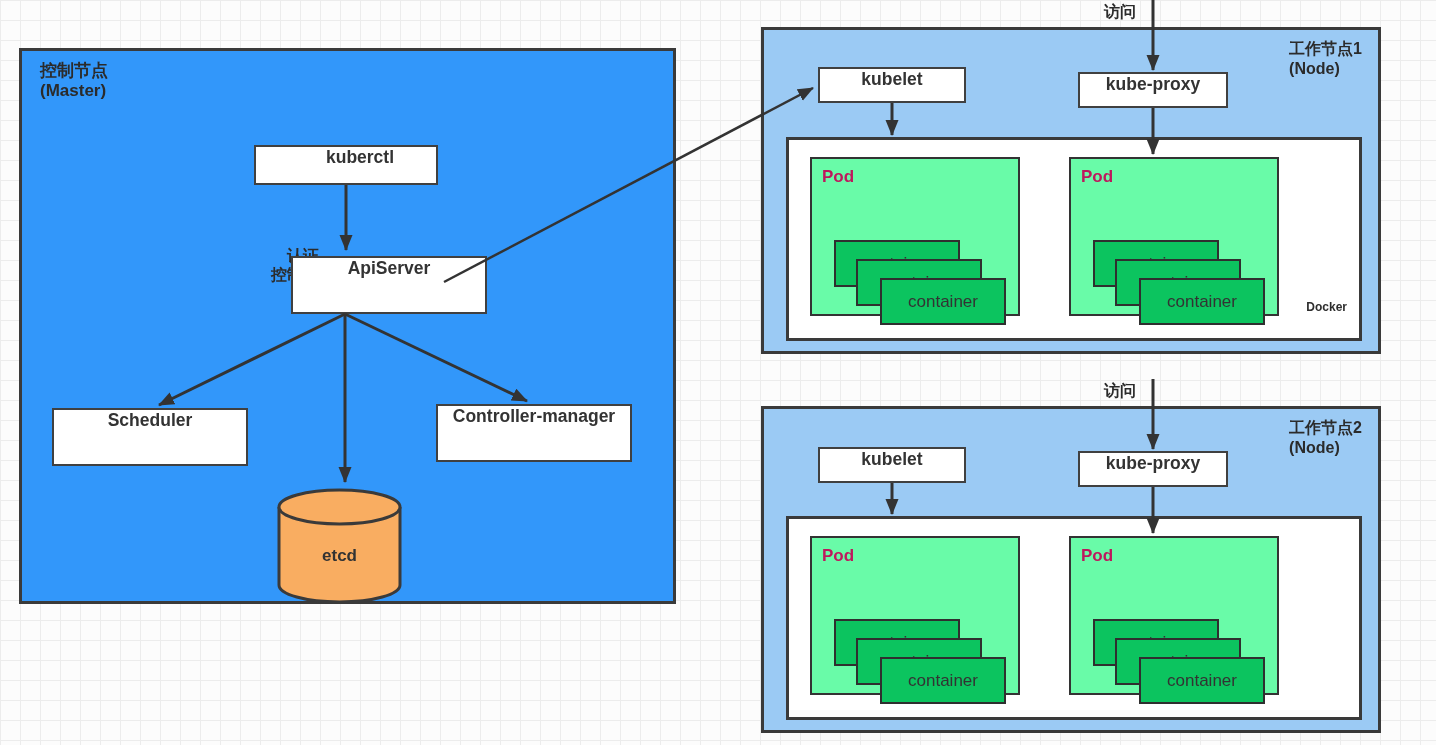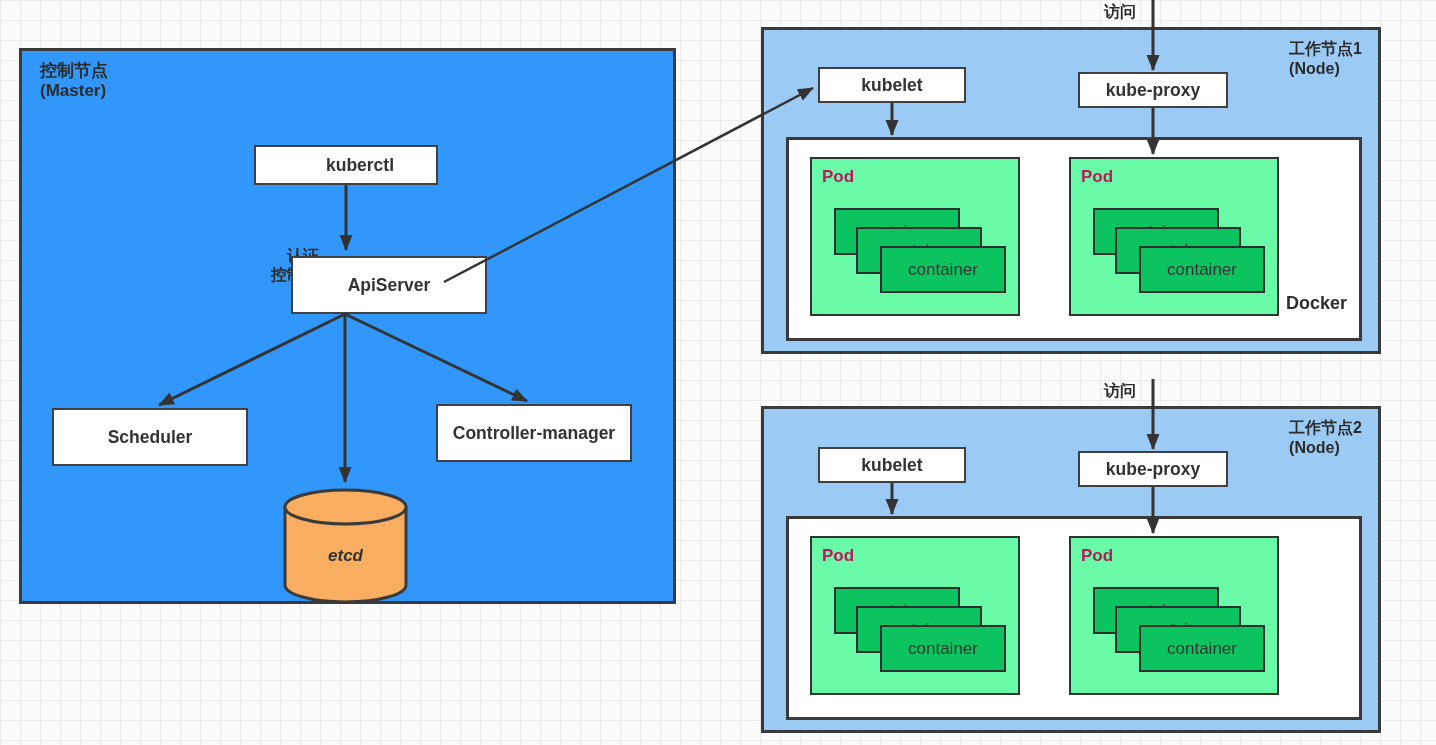--- a/index.html
+++ b/index.html
@@ -35,49 +35,49 @@
   .panel.worker.n2{top:406px;}
   .panel-title{
     position:absolute;font-weight:bold;font-size:17px;line-height:20px;
     color:#2B2B2B;white-space:pre-line;
   }
   .panel.master .panel-title{left:18px;top:10px;}
   .panel.worker .panel-title{right:16px;top:9px;font-size:16px;}
   .labelbox{
     position:absolute;background:var(--box-fill);
     border:2.5px solid #404040;
-    display:flex;align-items:center;justify-content:center;
+    display:flex;justify-content:center;
     font-weight:bold;font-size:17.5px;color:#333;
   }
   .innerbox{
     position:absolute;background:#FFFFFF;border:3px solid var(--border-color);
   }
   .pod{
     position:absolute;width:210px;height:159px;
     background:var(--pod-fill);border:2.5px solid #333;
   }
   .pod-label{position:absolute;left:10px;top:8px;font-weight:bold;font-size:17px;color:#be185d;}
   .containerbox{
     position:absolute;width:126px;height:47px;
     background:var(--container-fill);border:2px solid #2F2F2F;
     display:flex;align-items:center;justify-content:center;
-    font-size:17px;color:#333;
-  }
-  .docker-label{position:absolute;right:12px;bottom:24px;font-weight:bold;font-size:18px;color:#2E2E2E;}
+    font-size:17px;color:#333;margin-top:32px;
+  }
+  .docker-label{position:absolute;right:12px;bottom:24px;font-weight:bold;font-size:12px;color:#2E2E2E;}
   .auth-label{
     position:absolute;left:248px;top:198px;width:110px;text-align:center;
     font-weight:bold;font-size:16px;line-height:19px;color:#2B2B2B;white-space:pre-line;margin-top:48px;
   }
   .visit-label{
     position:absolute;left:1092px;width:56px;text-align:center;
     font-weight:bold;font-size:16px;color:#2B2B2B;
   }
   .visit-label.v1{top:2px;}
   .visit-label.v2{top:381px;}
-  .etcd{position:absolute;left:282px;top:486px;width:127px;height:120px;font-style:italic;}
+  .etcd{position:absolute;left:276px;top:486px;width:127px;height:120px;}
   .etcd svg{display:block;}
   .etcd-label{
     position:absolute;left:0;top:60px;width:127px;text-align:center;
     font-weight:bold;font-size:17px;color:#333;
   }
   svg.arrows{position:absolute;left:0;top:0;pointer-events:none;z-index:10;}
   .arrow{stroke:#333;stroke-width:3;fill:none;}
   .arrow.thin{stroke-width:2.5;}
 </style>
 </head>

